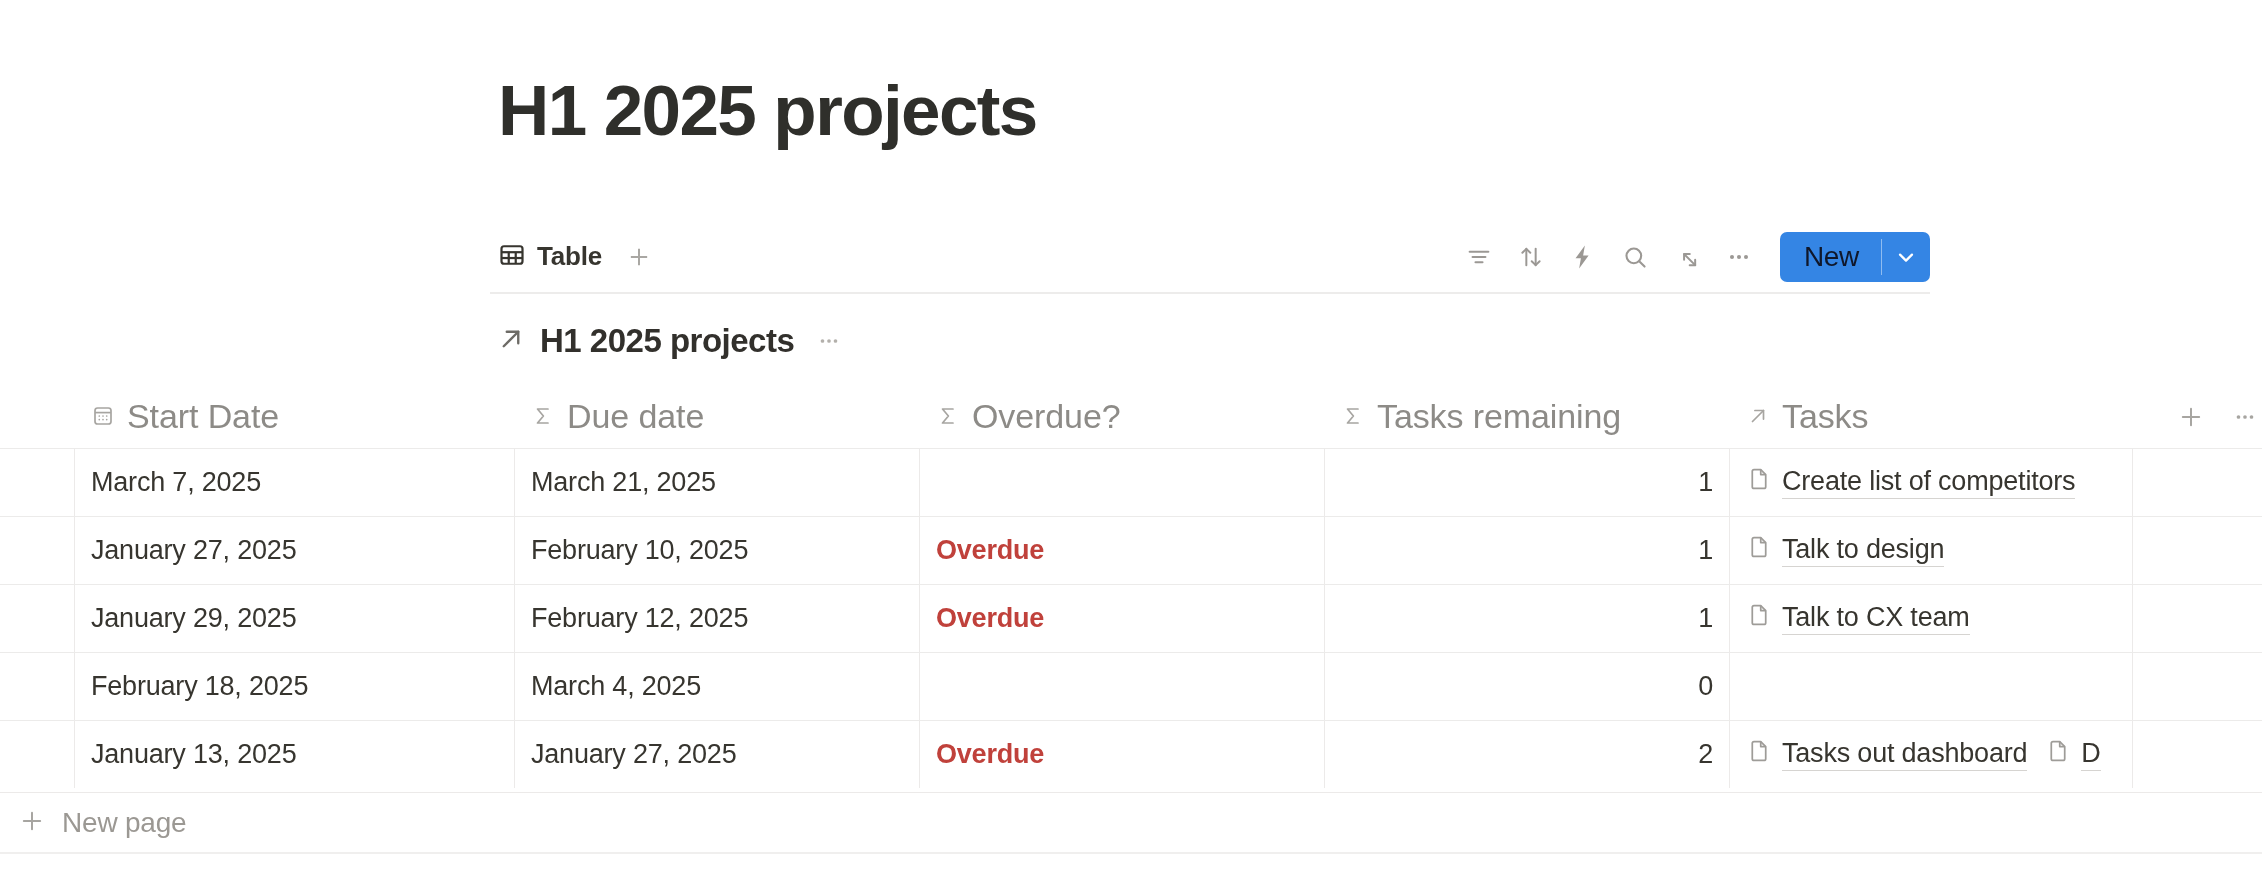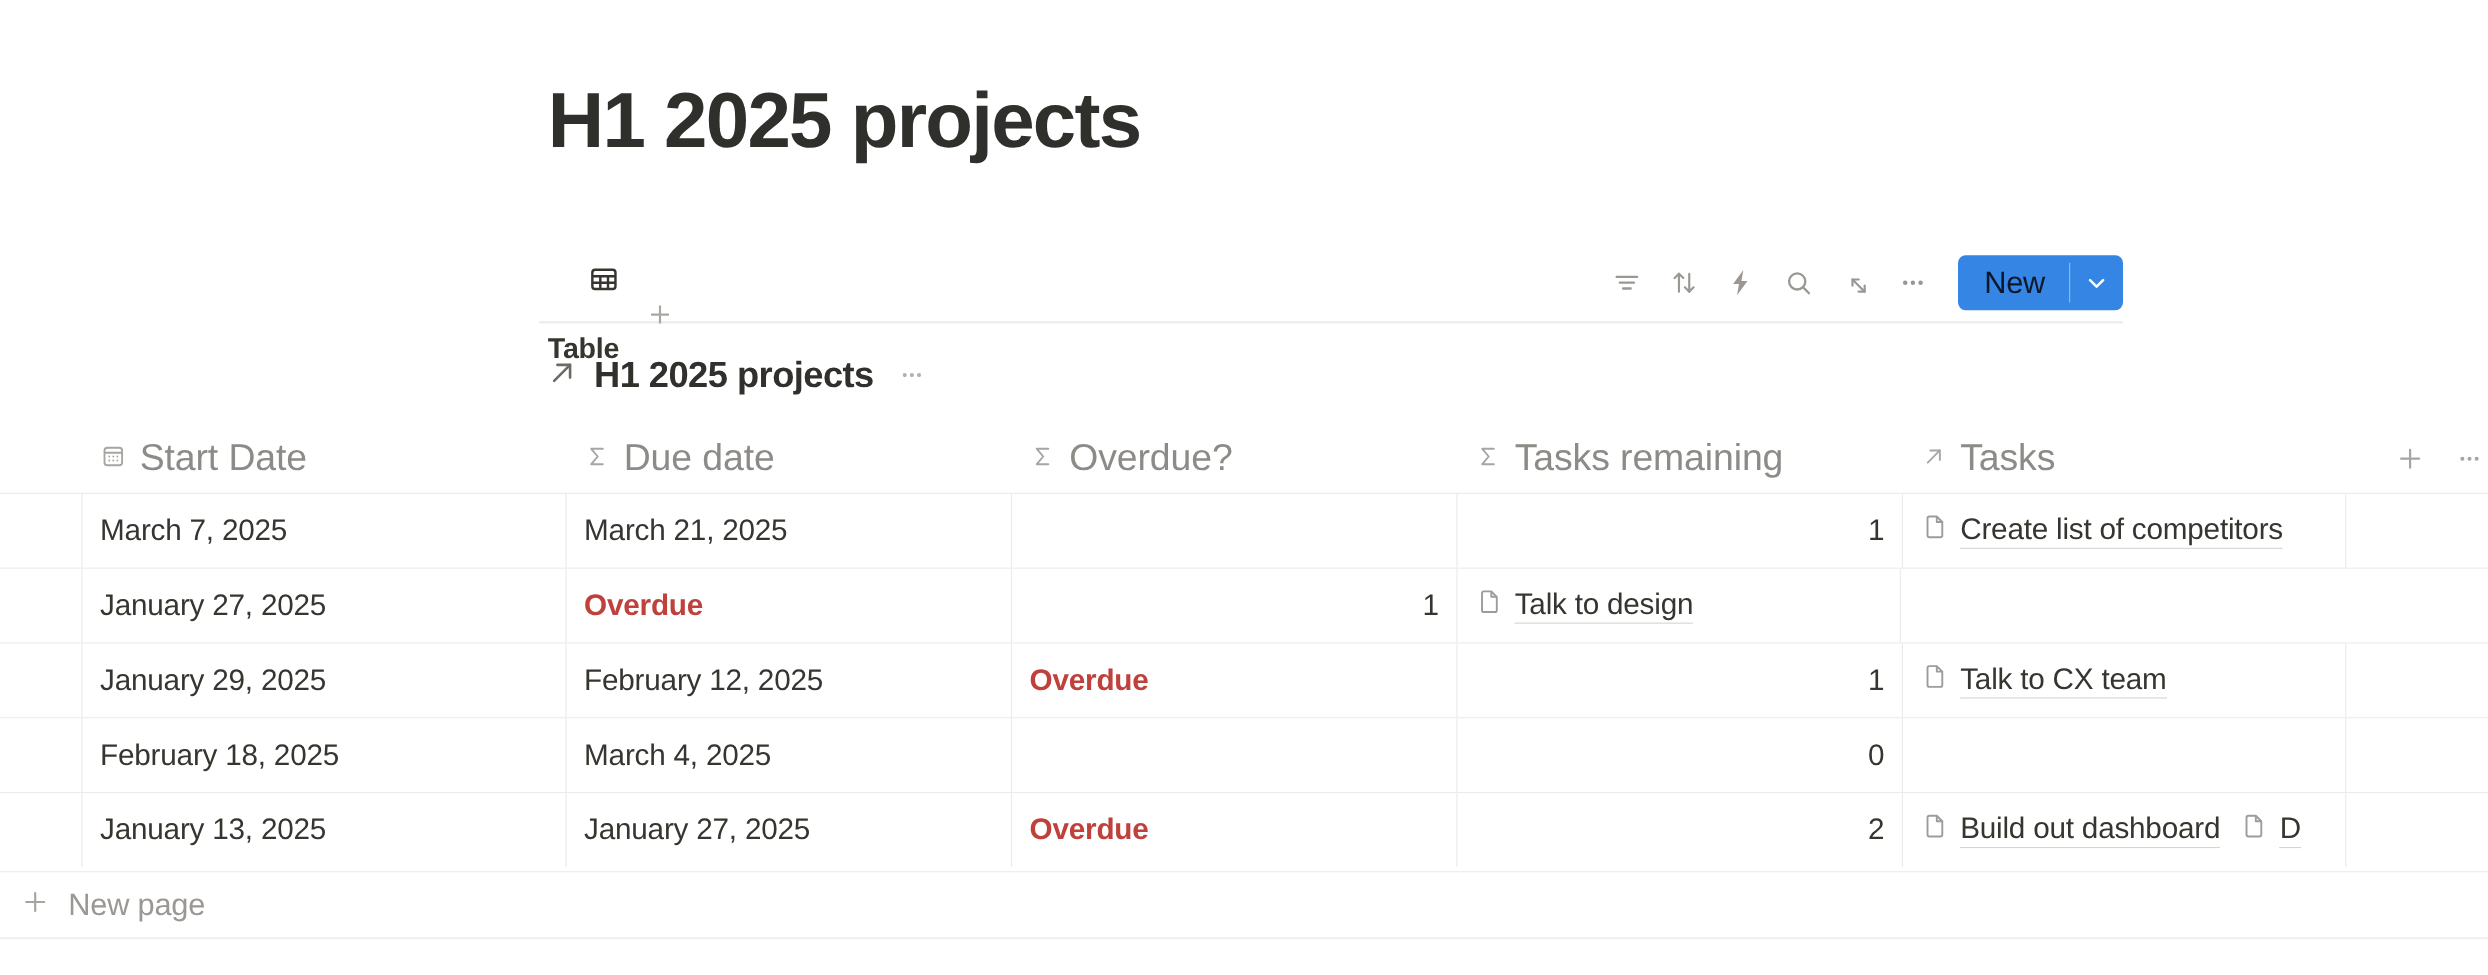--- a/index.html
+++ b/index.html
@@ -42,26 +42,25 @@
   .view-tabs {
     position: absolute;
     left: 0;
     top: 4px;
     display: flex;
     align-items: center;
     gap: 8px;
   }
   .view-tab {
     display: flex;
-    align-items: flex-end;
-    gap: 28px;
+    align-items: flex-start;
+    gap: 11px;
     padding: 4px 8px;
     border-radius: 5px;
     cursor: pointer;
-    flex-direction: column;
   }
   .view-tab .label {
     font-size: 26px;
     font-weight: 600;
     color: #37352f;
     letter-spacing: -0.2px;
   }
   .tab-add {
     width: 42px;
     height: 42px;
@@ -448,20 +447,21 @@
                 <polyline points="13.6,3.3 13.6,7.9 18.2,7.9"></polyline>
               </svg></span>
             <span class="tlabel">Create list of competitors</span>
           </span>
         </div>
         <div class="cell c-tail"></div>
       </div>
       <div class="trow body">
         <div class="cell c-gutter vline"></div>
         <div class="cell c-start vline">January 27, 2025</div>
+        <div class="cell c-due vline">February 10, 2025</div>
         <div class="cell c-over vline">
           <span class="overdue">Overdue</span>
         </div>
         <div class="cell c-tasksr vline">
           <span class="num">1</span>
         </div>
         <div class="cell c-tasks vline">
           <span class="task-chip">
             <span class="ic"><svg width="26" height="26" viewBox="0 0 24 24" fill="none" stroke="#9e9c98" stroke-width="1.6" stroke-linejoin="round">
                 <path d="M13.6 3.3 H7.4 a1.6 1.6 0 0 0 -1.6 1.6 v14.2 a1.6 1.6 0 0 0 1.6 1.6 h9.2 a1.6 1.6 0 0 0 1.6 -1.6 V7.9 z"></path>
@@ -513,21 +513,21 @@
         </div>
         <div class="cell c-tasksr vline">
           <span class="num">2</span>
         </div>
         <div class="cell c-tasks vline">
           <span class="task-chip">
             <span class="ic"><svg width="26" height="26" viewBox="0 0 24 24" fill="none" stroke="#9e9c98" stroke-width="1.6" stroke-linejoin="round">
                 <path d="M13.6 3.3 H7.4 a1.6 1.6 0 0 0 -1.6 1.6 v14.2 a1.6 1.6 0 0 0 1.6 1.6 h9.2 a1.6 1.6 0 0 0 1.6 -1.6 V7.9 z"></path>
                 <polyline points="13.6,3.3 13.6,7.9 18.2,7.9"></polyline>
               </svg></span>
-            <span class="tlabel">Build out dashboard</span>
+            <span class="tlabel">Tasks out dashboard</span>
           </span>
           <span class="task-chip">
             <span class="ic"><svg width="26" height="26" viewBox="0 0 24 24" fill="none" stroke="#9e9c98" stroke-width="1.6" stroke-linejoin="round">
                 <path d="M13.6 3.3 H7.4 a1.6 1.6 0 0 0 -1.6 1.6 v14.2 a1.6 1.6 0 0 0 1.6 1.6 h9.2 a1.6 1.6 0 0 0 1.6 -1.6 V7.9 z"></path>
                 <polyline points="13.6,3.3 13.6,7.9 18.2,7.9"></polyline>
               </svg></span>
             <span class="tlabel">D</span>
           </span>
         </div>
         <div class="cell c-tail"></div>

